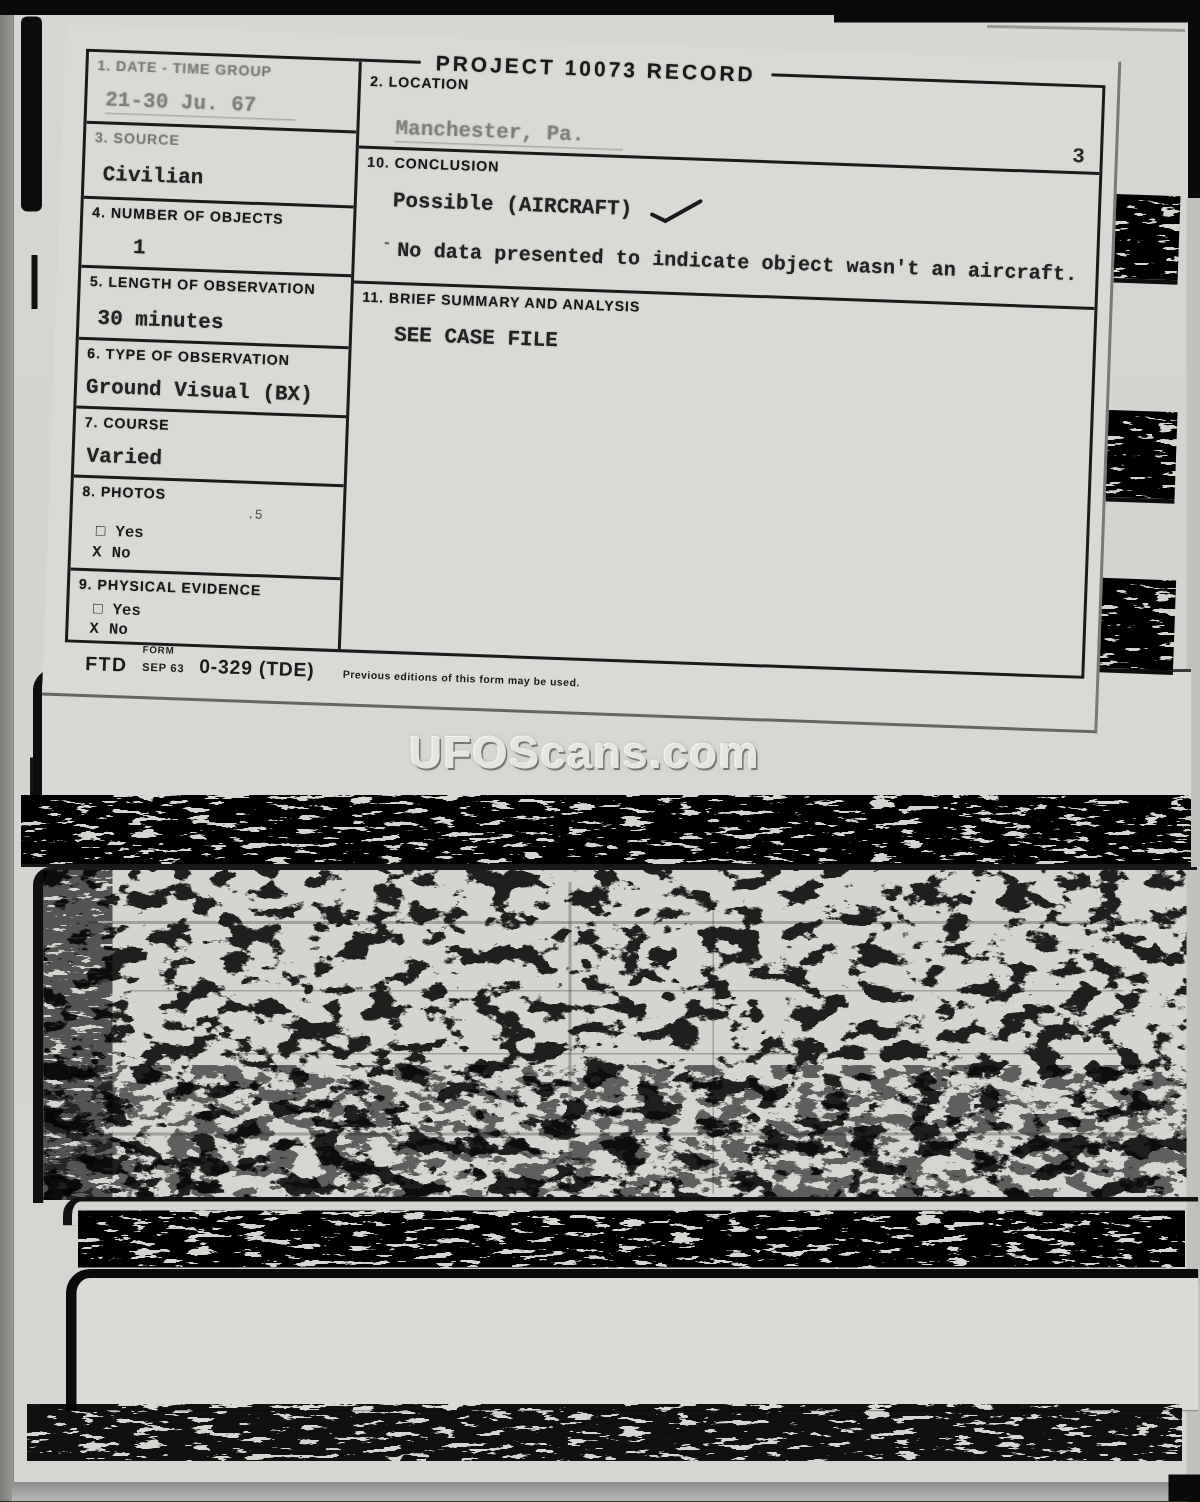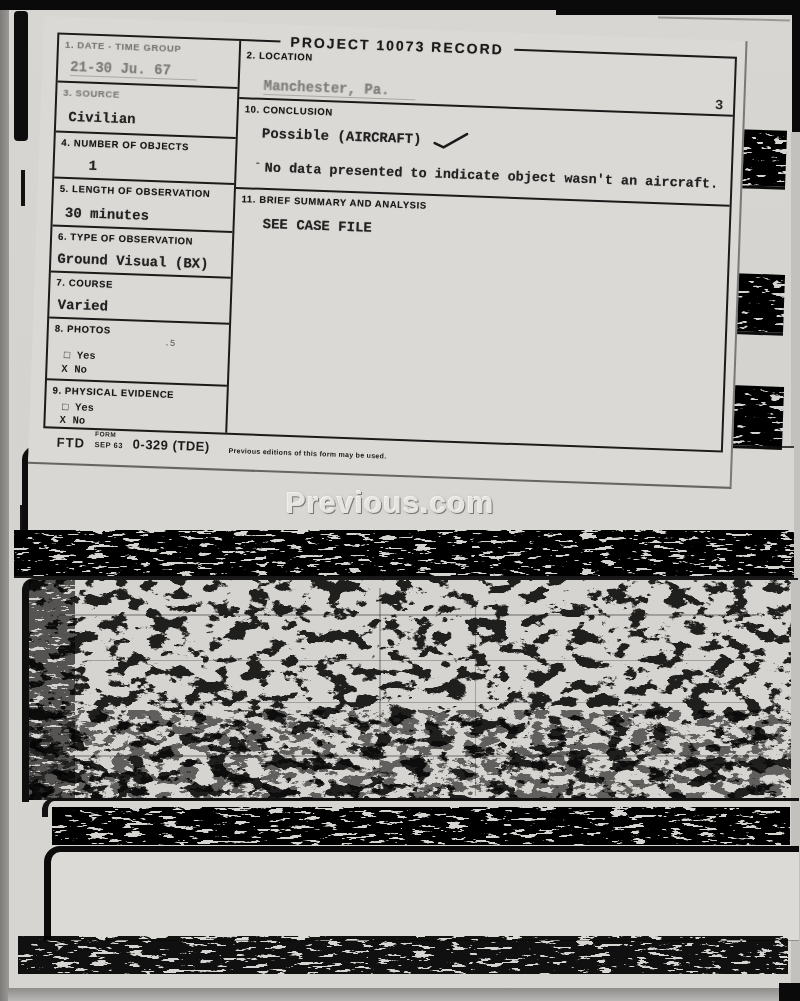--- a/index.html
+++ b/index.html
@@ -135,21 +135,21 @@
       <feTurbulence type="fractalNoise" baseFrequency="0.05 0.08" numOctaves="5" seed="4" stitchTiles="stitch"></feTurbulence>
       <feColorMatrix type="matrix" values="0 0 0 0 0  0 0 0 0 0  0 0 0 0 0  10 10 10 0 -15.6"></feColorMatrix>
     </filter>
   </defs>
 </svg>
 
 <div class="page"></div>
 <div class="behind-edge"></div>
 
 <div class="sheetA"></div>
-<div class="watermark">Previous.com</div>
+<div class="watermark">UFOScans.com</div>
 
 <svg class="noise bandB">
     <rect width="100%" height="100%" filter="url(#nz-dense)"></rect>
   </svg>
 
 <div class="sheetD">
   <svg class="noise" style="left:0;top:0;width:762px;height:220px;opacity:.85">
       <rect width="100%" height="100%" filter="url(#nz-sparse)"></rect>
     </svg>
   <svg class="noise" style="left:0;top:130px;width:762px;height:90px;opacity:.55">

